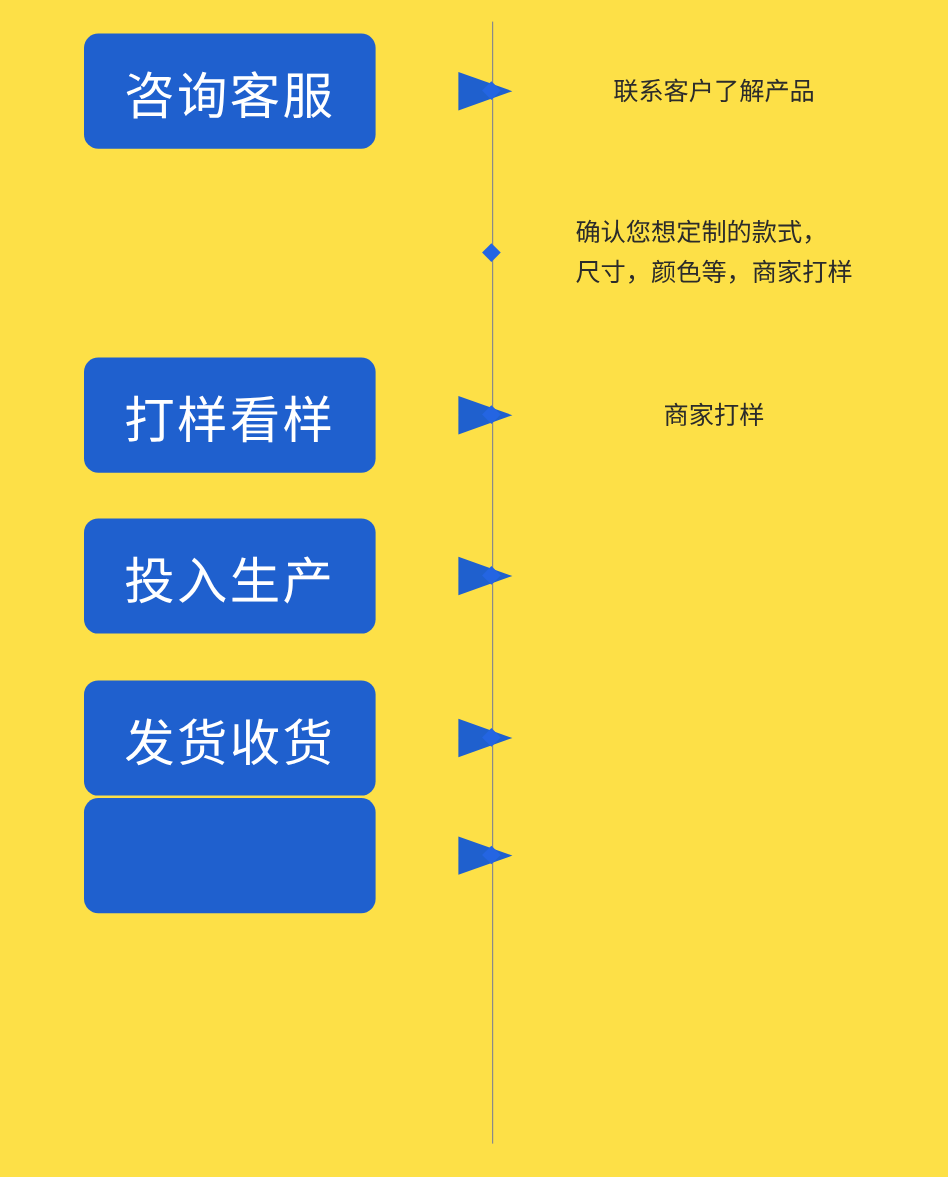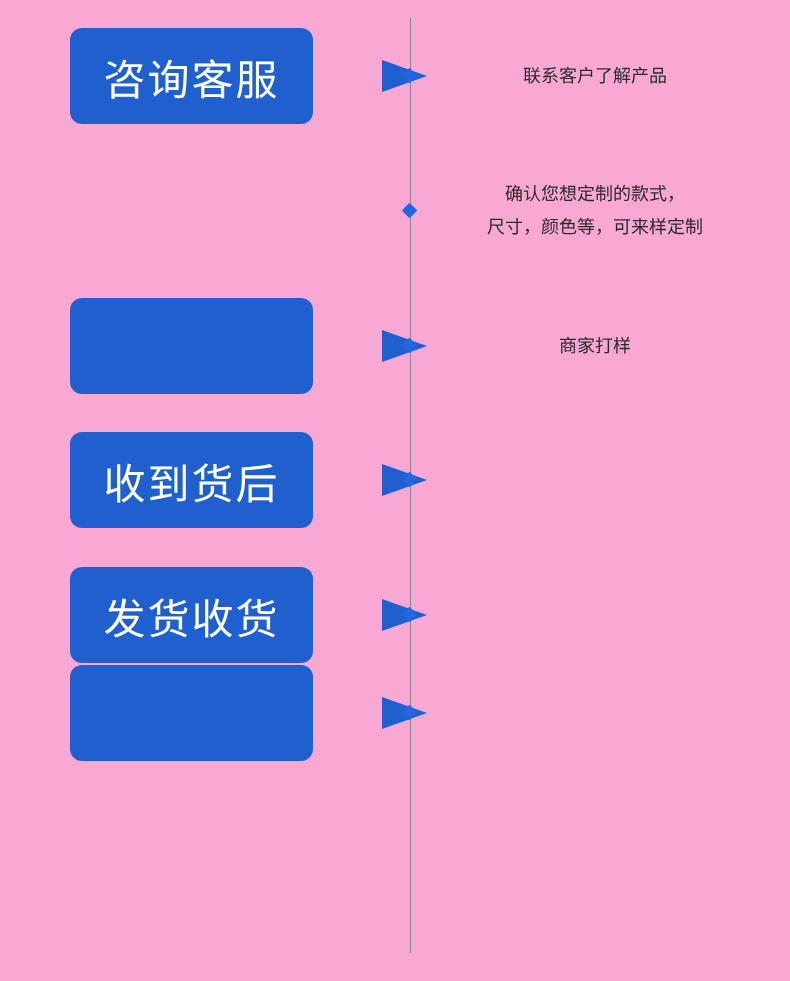--- a/index.html
+++ b/index.html
@@ -8,21 +8,21 @@
   html, body { background: #ffffff; }
 
   body {
     font-family: "Liberation Sans", "DejaVu Sans", sans-serif;
   }
 
   .canvas {
     position: relative;
     width: 790px;
     height: 981px;
-    background: #f9a8d4;
+    background: #fde047;
     overflow: hidden;
   }
 
   
   .timeline-line {
     position: absolute;
     left: 410px;
     top: 18px;
     width: 1px;
     height: 935px;
@@ -90,22 +90,22 @@
 
   .desc {
     position: absolute;
     left: 415px;
     top: 0;
     width: 360px;
     height: 96px;
     display: flex;
     align-items: center;
     justify-content: center;
-    text-align: center;
-    font-size: 18px;
+    text-align: left;
+    font-size: 21px;
     line-height: 33px;
     color: var(--desc-text, #2b2b2b);
     white-space: pre-line;
   }
 </style>
 </head>
 <body>
 
 <div class="canvas">
 
@@ -118,35 +118,36 @@
         <span class="box-label">咨询客服</span>
         <span class="arrow"></span>
       </div>
       <div class="diamond"></div>
       <div class="desc">联系客户了解产品</div>
     </div>
 
     <div class="step">
       <div class="diamond"></div>
       <div class="desc">确认您想定制的款式，
-尺寸，颜色等，可来样定制</div>
+尺寸，颜色等，商家打样</div>
     </div>
 
     <div class="step">
       <div class="box">
+        <span class="box-label">打样看样</span>
         <span class="arrow"></span>
       </div>
       <div class="diamond"></div>
       <div class="desc">商家打样</div>
     </div>
 
 
     <div class="step">
       <div class="box">
-        <span class="box-label">收到货后</span>
+        <span class="box-label">投入生产</span>
         <span class="arrow"></span>
       </div>
       <div class="diamond"></div>
     </div>
 
     <div class="step">
       <div class="box">
         <span class="box-label">发货收货</span>
         <span class="arrow"></span>
       </div>

